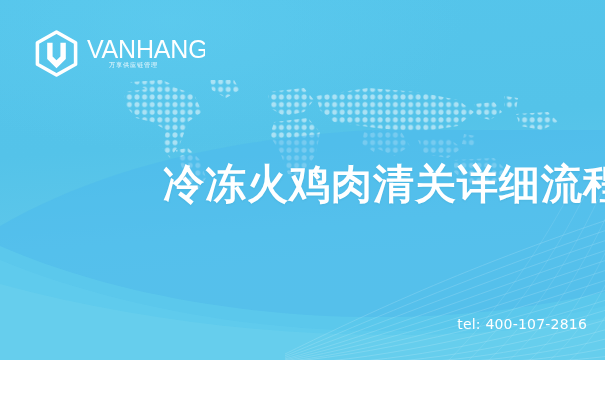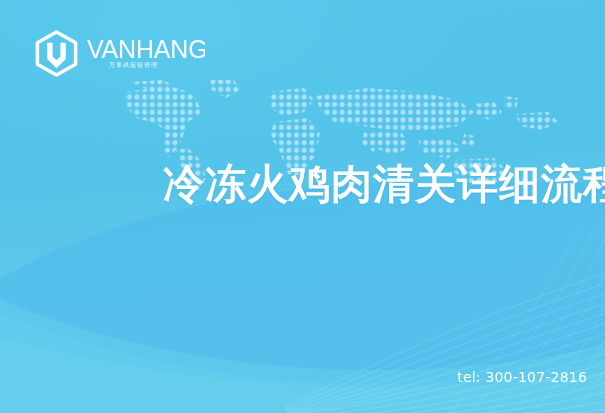--- a/index.html
+++ b/index.html
@@ -7,21 +7,21 @@
     padding: 0;
     background: #ffffff;
   }
   body {
     font-family: "Liberation Sans", "DejaVu Sans", sans-serif;
   }
 
   #banner {
     position: relative;
     width: 605px;
-    height: 413px;
+    height: 360px;
     overflow: hidden;
     background: #1d4ed8;
   }
 
   
   .bg-base {
     position: absolute;
     inset: 0;
     background: linear-gradient(175deg, #55c5eb 0%, #54c3e9 38%, #5ec7ea 62%, #63c8e8 100%);
   }
@@ -214,15 +214,15 @@
         <text x="0" y="25" fill="#ffffff" font-family="'Liberation Sans','DejaVu Sans',sans-serif" font-size="25" letter-spacing="-0.2">VANHANG</text>
         <text x="22" y="34" fill="#ffffff" opacity="0.92" font-family="'DejaVu Sans','Liberation Sans',sans-serif" font-size="6.2" letter-spacing="0.8">万享供应链管理</text>
       </svg>
     </span>
   </div>
 
   <div class="headline">
     <span class="line">冷冻火鸡肉清关详细流程</span>
   </div>
 
-  <div class="tel">tel: 300-107-2816</div>
+  <div class="tel">tel: 400-107-2816</div>
 
 </div>
 
 </body></html>

